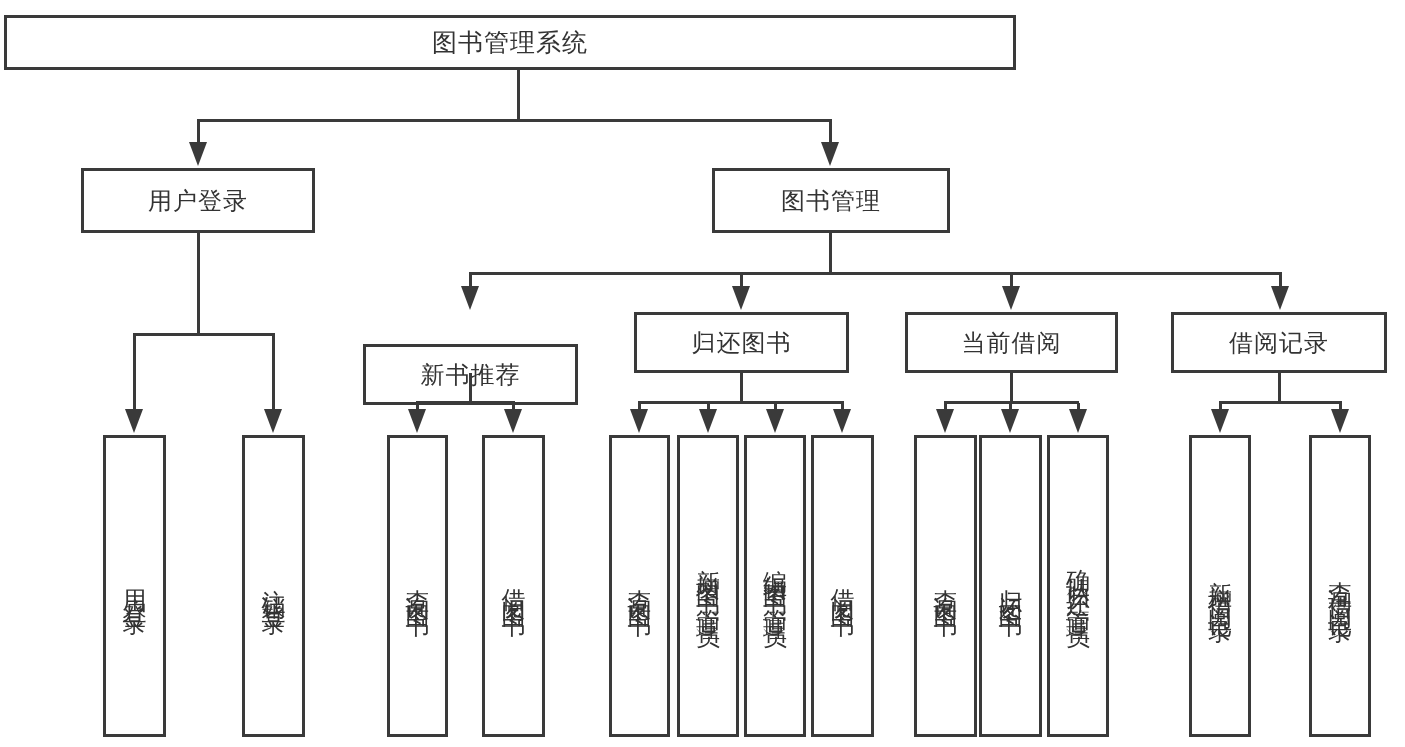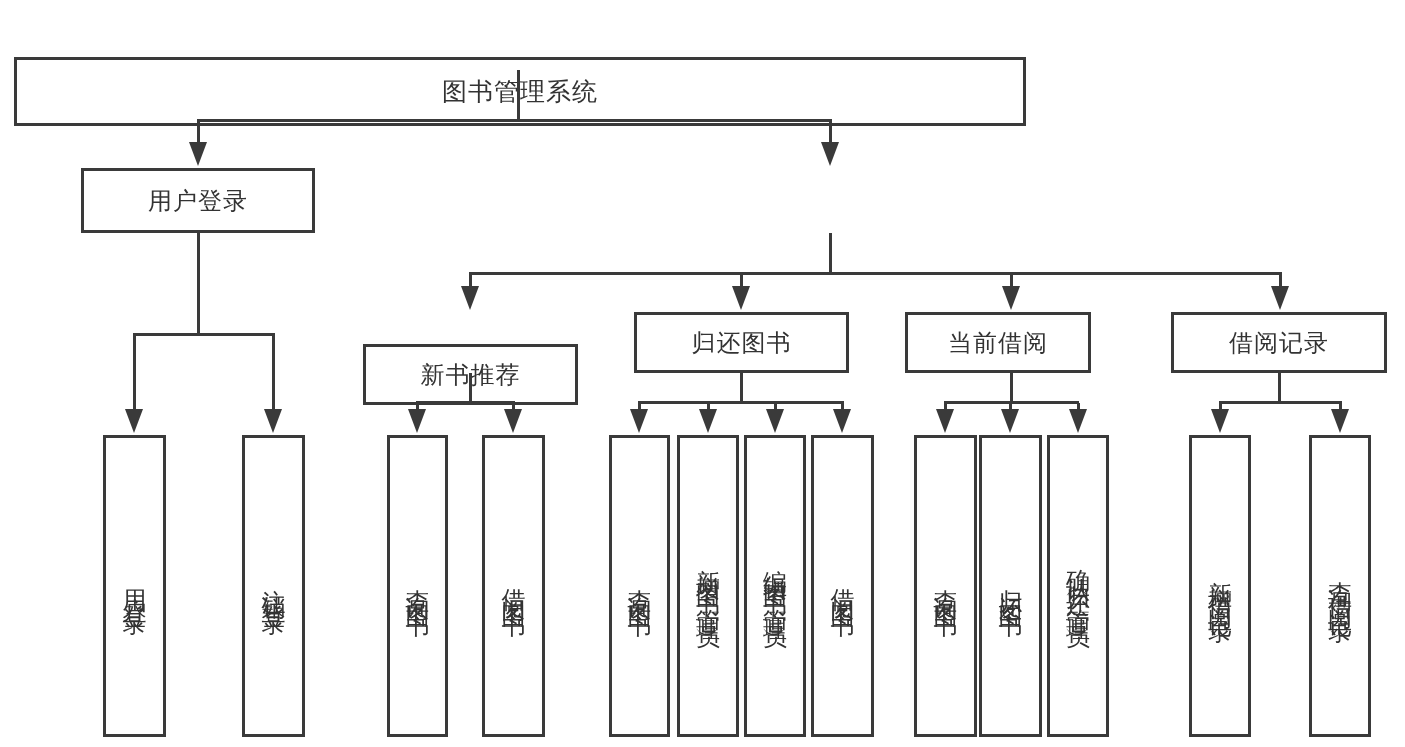--- a/index.html
+++ b/index.html
@@ -33,30 +33,31 @@
     font-size:20px;color:#adadad;letter-spacing:1px;white-space:nowrap;
     text-shadow:-2px -1px 0 rgba(255,120,120,0.35);
     opacity:0.92;z-index:5;
   }
 </style>
 </head>
 <body>
 
 <div class="canvas">
 
-  <div class="node root" style="left:14px;top:15px;width:1012px;height:69px;margin-top:42px;">图书管理系统</div>
+  <div class="node root" style="left:4px;top:15px;width:1012px;height:55px;">图书管理系统</div>
 
   <div class="node" style="left:81px;top:168px;width:234px;height:65px;">用户登录</div>
 
+  <div class="node" style="left:712px;top:168px;width:238px;height:65px;">图书管理</div>
 
   <div class="node" style="left:363px;top:312px;width:215px;height:61px;margin-top:32px;">新书推荐</div>
 
   <div class="node" style="left:634px;top:312px;width:215px;height:61px;">归还图书</div>
 
-  <div class="node" style="left:905px;top:312px;width:186px;height:61px;">当前借阅</div>
+  <div class="node" style="left:905px;top:312px;width:213px;height:61px;">当前借阅</div>
 
   <div class="node" style="left:1171px;top:312px;width:216px;height:61px;">借阅记录</div>
 
   <div class="leaf" style="left:103px;width:63px;">
     <span class="vtext">用户登录</span>
   </div>
   <div class="leaf" style="left:242px;width:63px;">
     <span class="vtext">注销登录</span>
   </div>
 

